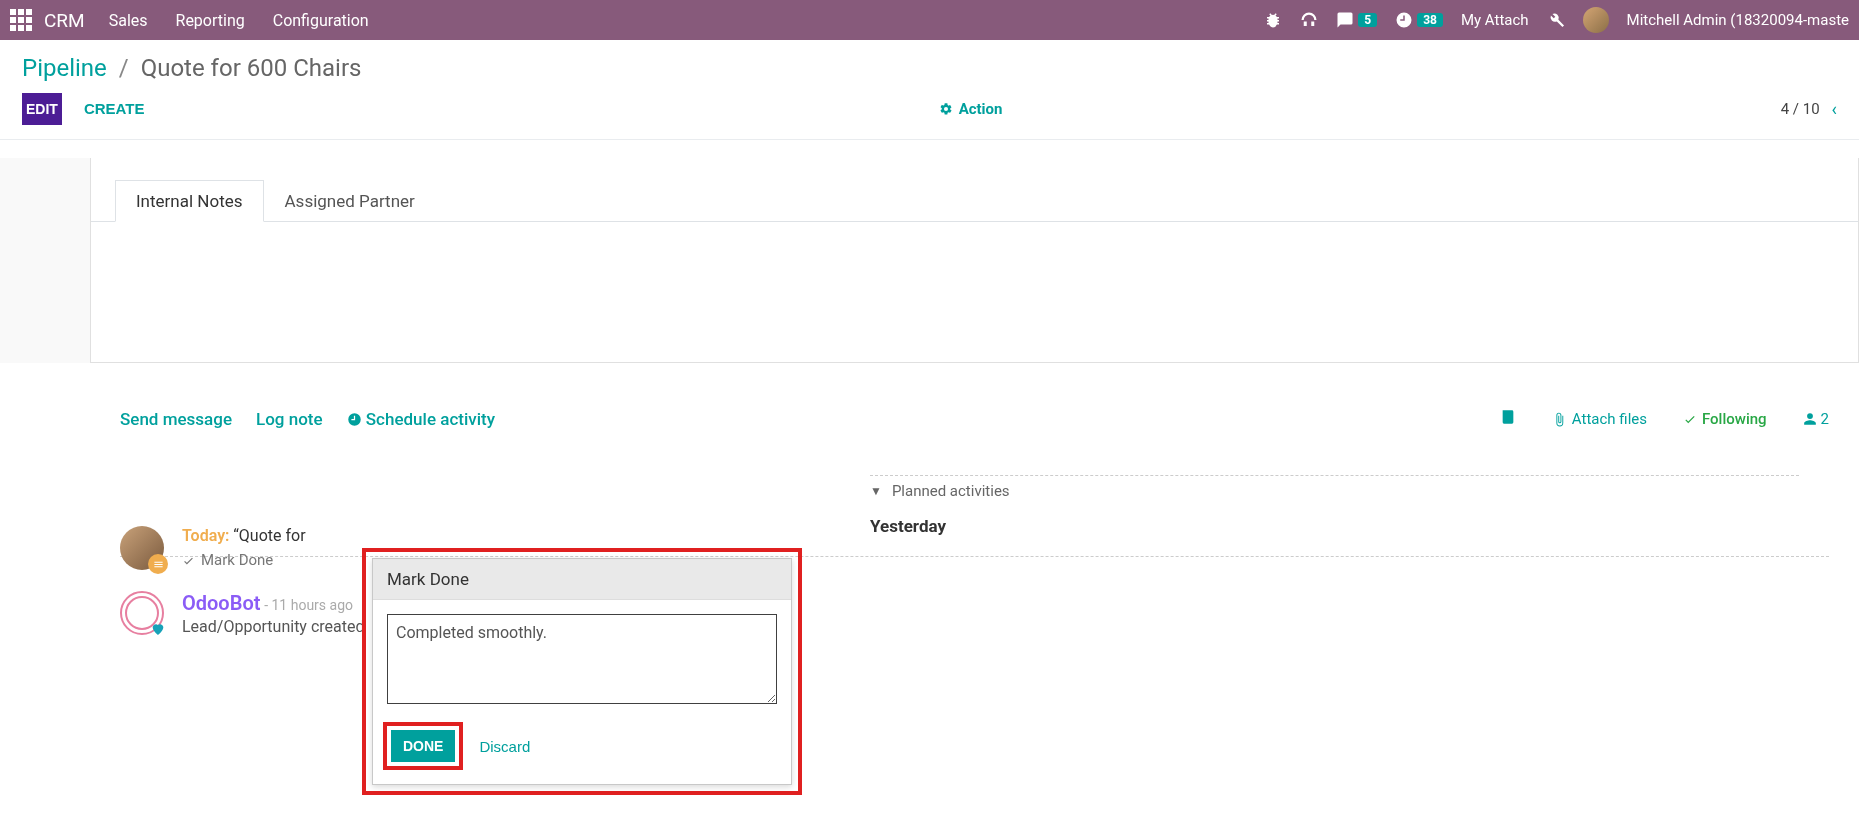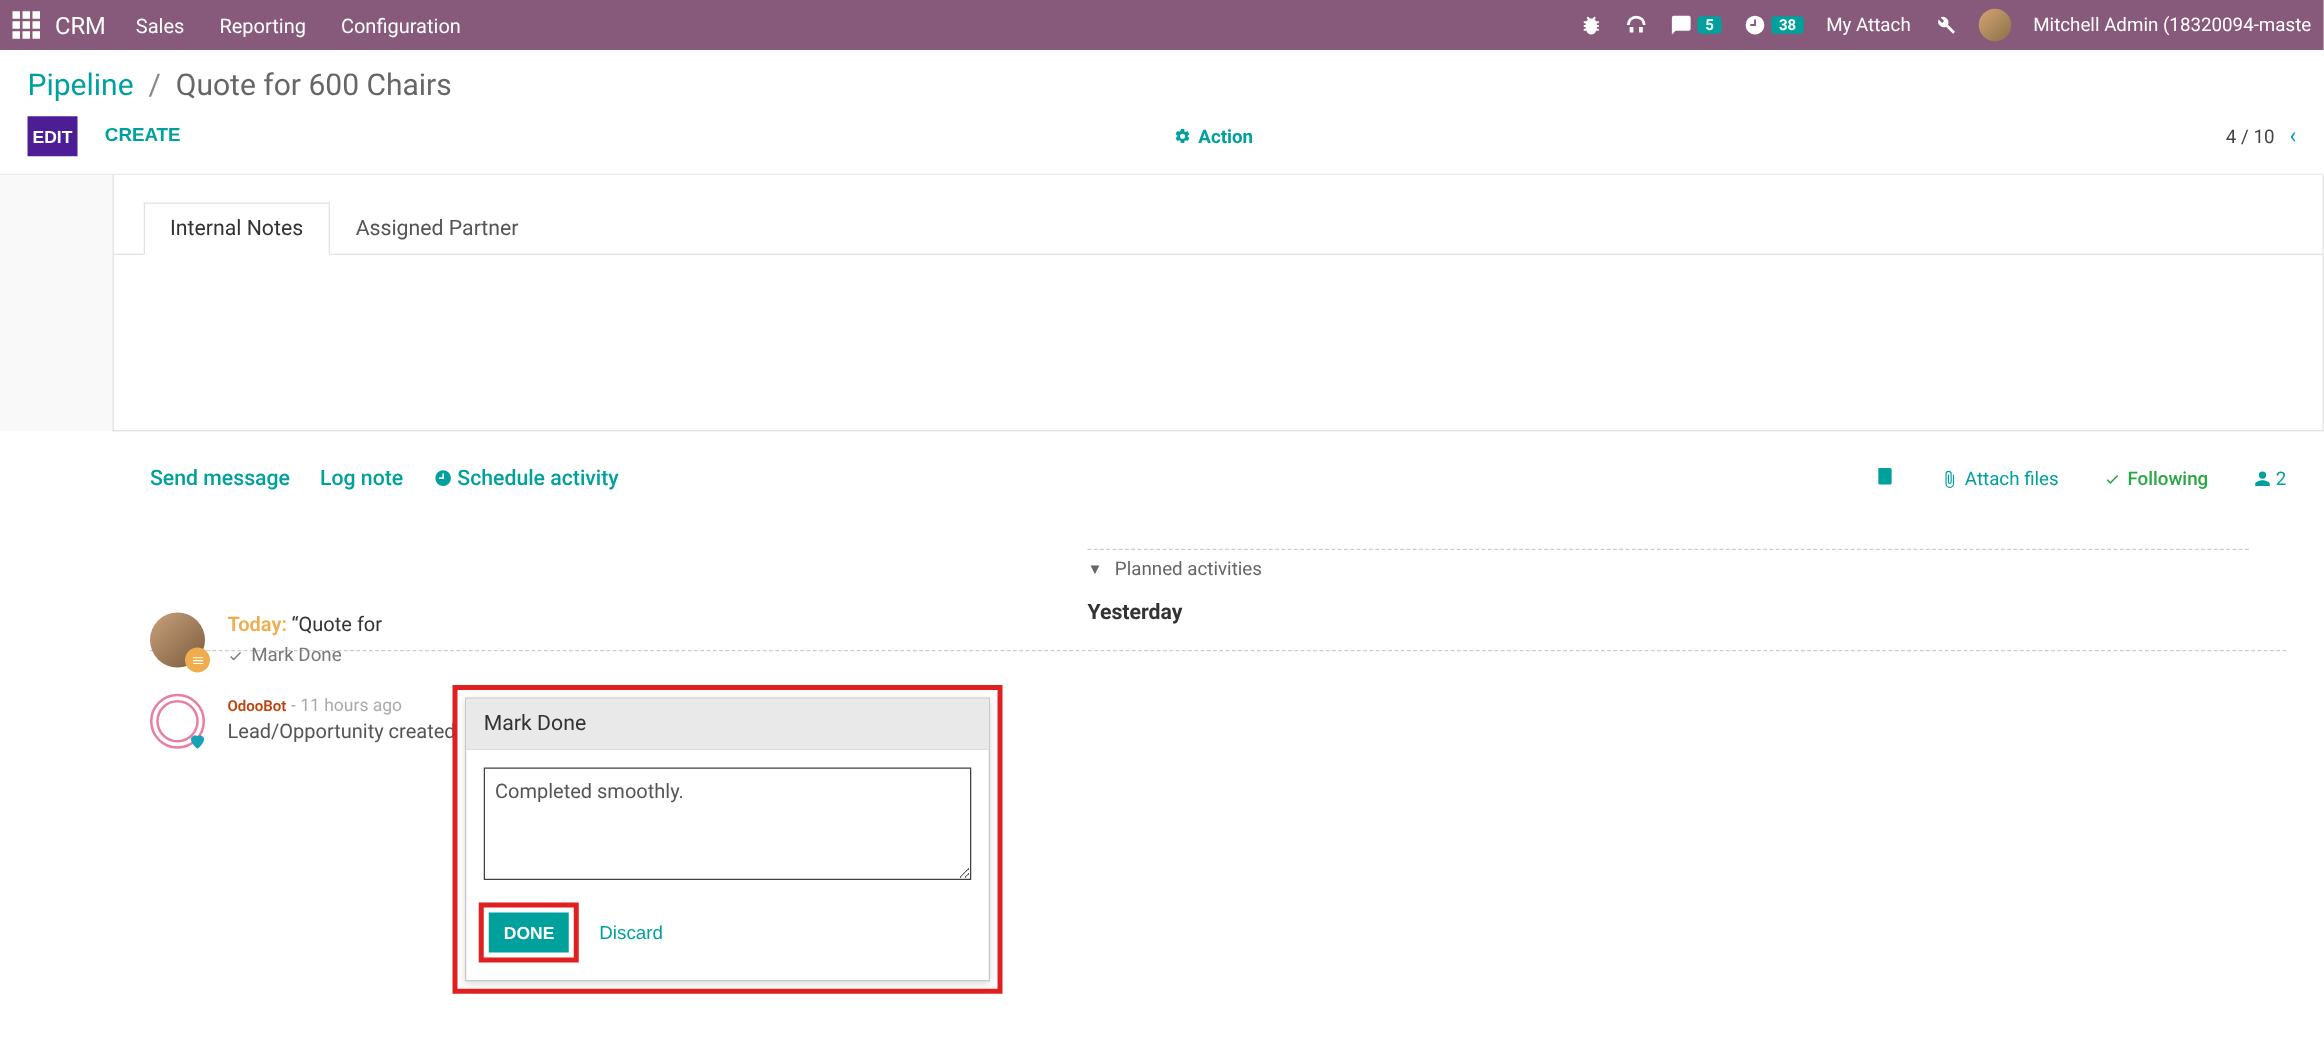--- a/index.html
+++ b/index.html
@@ -27,21 +27,21 @@
   .controlbar { display: flex; align-items: center; padding: 10px 22px 14px 22px; border-bottom: 1px solid #e9ecef; }
   .btn-edit { background: #4c1d95; color: #fff; border: none; padding: 8px 4px; font-weight: bold; font-size: 14px; cursor: pointer; }
   .btn-create { background: transparent; color: #00a09d; border: none; padding: 8px 16px; font-weight: bold; font-size: 15px; cursor: pointer; margin-left: 6px; }
   .action-center { margin-left: auto; margin-right: auto; display: flex; align-items: center; gap: 6px; color: #00a09d; font-weight: bold; cursor: pointer; }
   .gear-icon { width: 14px; height: 14px; fill: #00a09d; }
   .pager { display: flex; align-items: center; gap: 12px; color: #444; }
   .chev { color: #00a09d; font-size: 18px; cursor: pointer; }
   
   
   .sheet-outer { background: #f9f9f9; padding: 0 0 0 0; }
-  .sheet { background: #fff; margin: 0 auto; max-width: 1780px; border: 1px solid #e0e0e0; border-top: none; padding: 0; margin-left: 90px; margin-right: 0; }
+  .sheet { background: #fff; margin: 18px auto; max-width: 1780px; border: 1px solid #e0e0e0; border-top: none; padding: 0; margin-left: 90px; margin-right: 0; }
   .tabs { display: flex; border-bottom: 1px solid #dee2e6; padding-top: 22px; padding-left: 24px; }
   .tab { padding: 10px 20px; border: 1px solid transparent; border-bottom: none; cursor: pointer; color: #555; font-size: 17px; }
   .tab.active { border-color: #dee2e6; background: #fff; border-bottom: 1px solid #fff; margin-bottom: -1px; color: #333; }
   .tab-body { height: 140px; }
   
   
   .chatter { max-width: 1780px; margin-left: 90px; padding: 28px 30px; }
   .chatter-top { display: flex; align-items: center; gap: 24px; flex-wrap: wrap; }
   .chatter-top .link { color: #00a09d; font-weight: 500; cursor: pointer; font-size: 17px; }
   .chatter-top .right { margin-left: auto; display: flex; align-items: center; gap: 36px; }
@@ -70,21 +70,21 @@
   .pop-body textarea { width: 100%; height: 90px; border: 1px solid #404040; padding: 8px; font-family: inherit; font-size: 16px; color: #555; resize: both; }
   .pop-foot { display: flex; align-items: center; gap: 10px; padding: 0 14px 14px 14px; }
   .btn-teal { background: #00a09d; color: #fff; border: none; padding: 8px 12px; font-weight: bold; font-size: 14px; cursor: pointer; }
   .btn-done-wrap { border: 4px solid #e02020; padding: 4px; display: inline-block; margin-left:-4px;}
   .btn-link { background: none; border: none; color: #00a09d; cursor: pointer; font-size: 15px; padding: 8px 6px; }
   
   .yesterday-row { display: flex; gap: 18px; margin-top: 34px; align-items: flex-start; }
   .odoobot { width: 44px; height: 44px; border-radius: 50%; background: #fff; border: 2px solid #e77fa0; position: relative; display:flex; align-items:center; justify-content:center; }
   .odoobot::before { content:""; width:30px; height:30px; border:2px solid #e77fa0; border-radius:50%; display:block;}
   .odoobot-heart { position:absolute; right:-2px; bottom:-2px; width:16px; height:16px; fill:#17a2b8;}
-  .bot-name { font-weight: 600; color: #c2410c; font-size: 12px; }
+  .bot-name { font-weight: 600; color: #8b5cf6; font-size: 20px; }
   .bot-time { color: #aaa; font-size: 14px; }
   .bot-msg { color: #555; font-size: 16px; margin-top: 2px; }
   .yesterday-label { font-weight: 700; color: #333; font-size: 17px; margin-left: 750px; margin-top: -54px; }
   
   hr.dashed { border:none; border-top:1px dashed #ccc; margin-top:20px; }
 </style>
 </head>
 <body>
 
 <div class="topnav">

